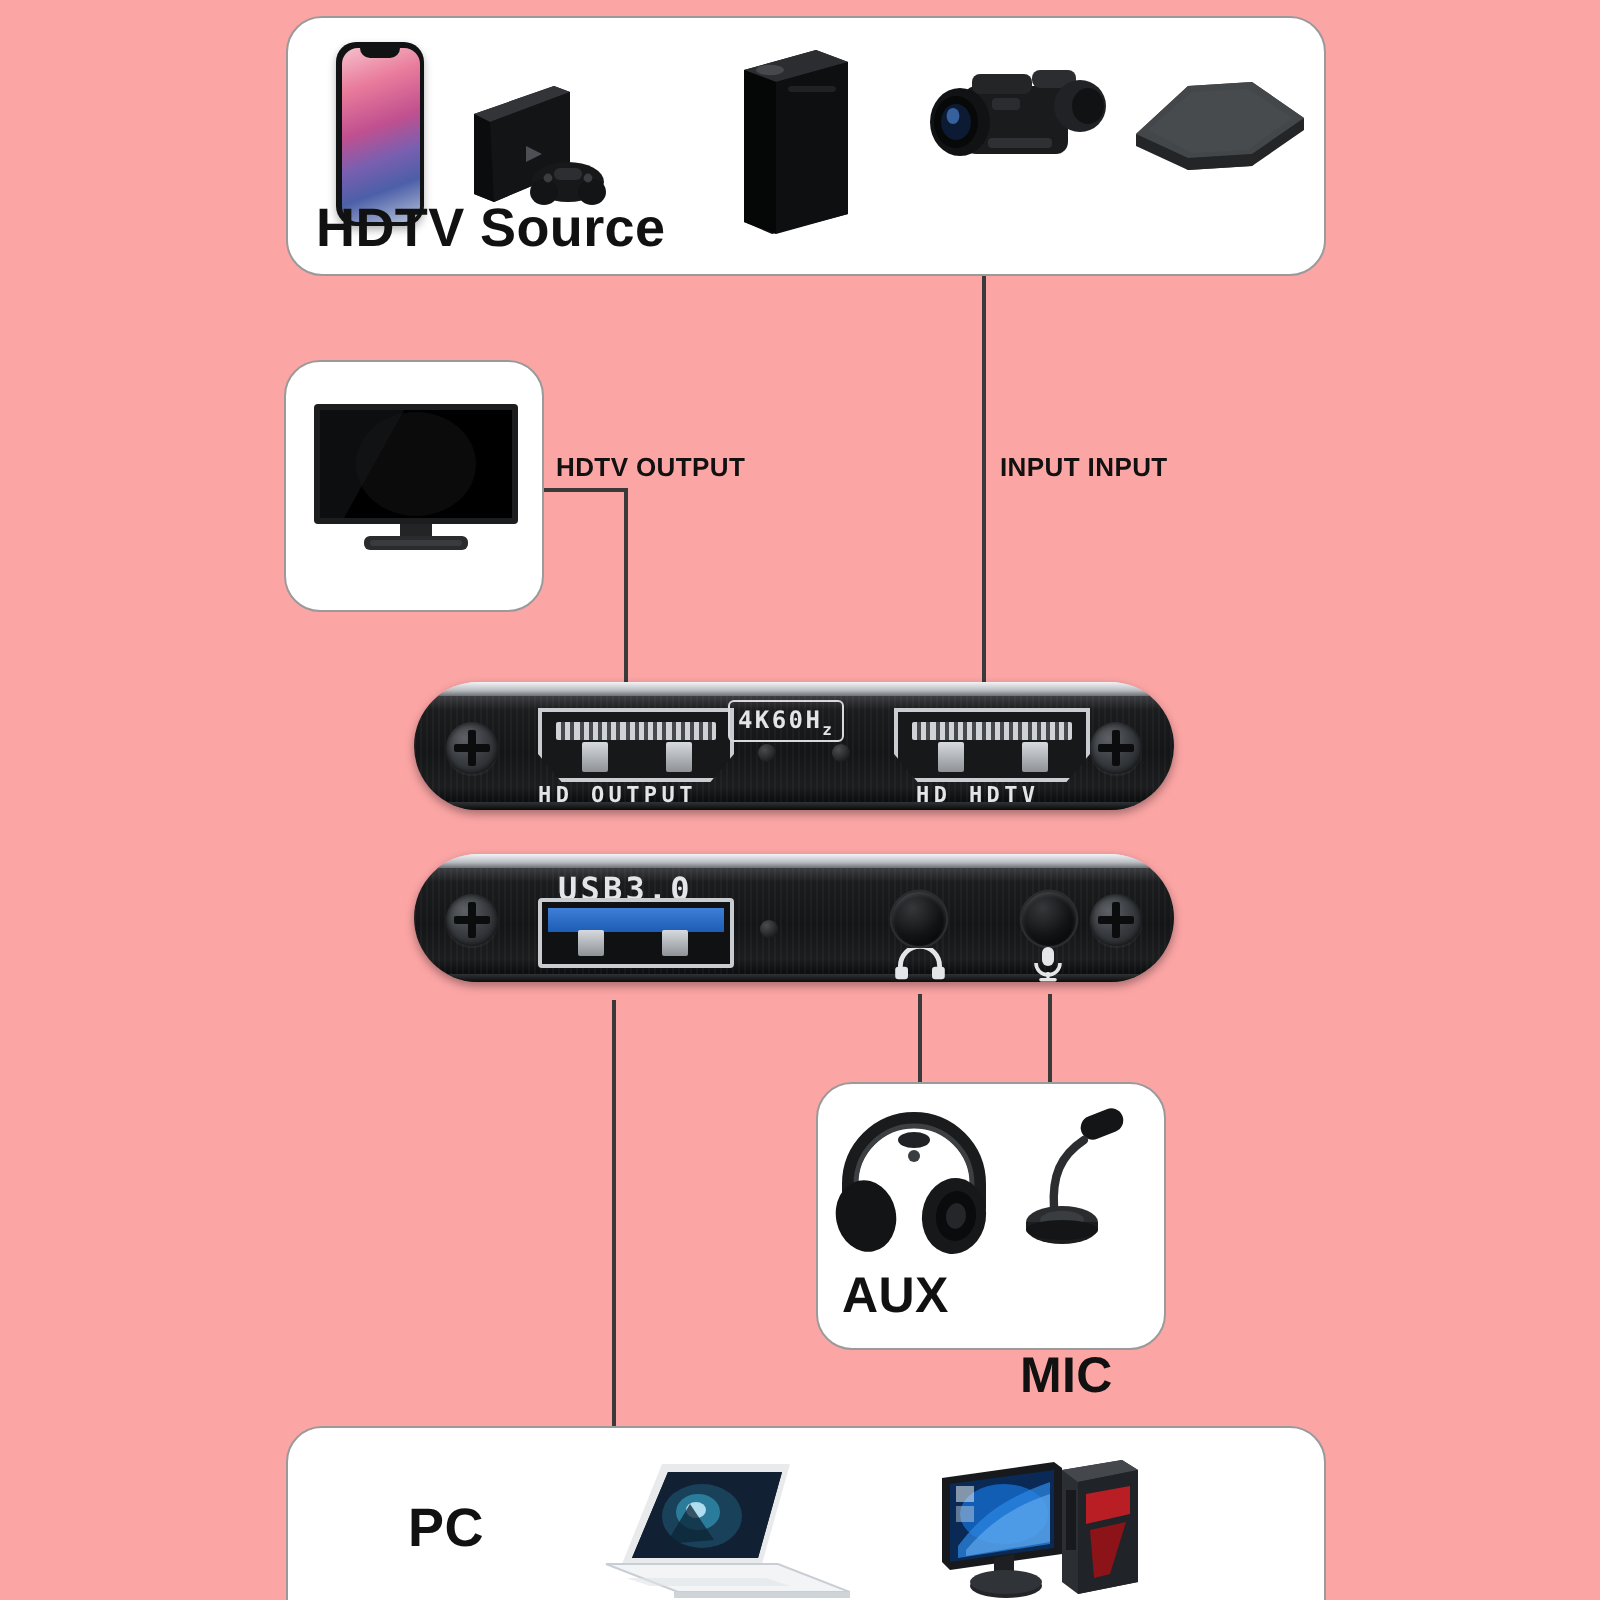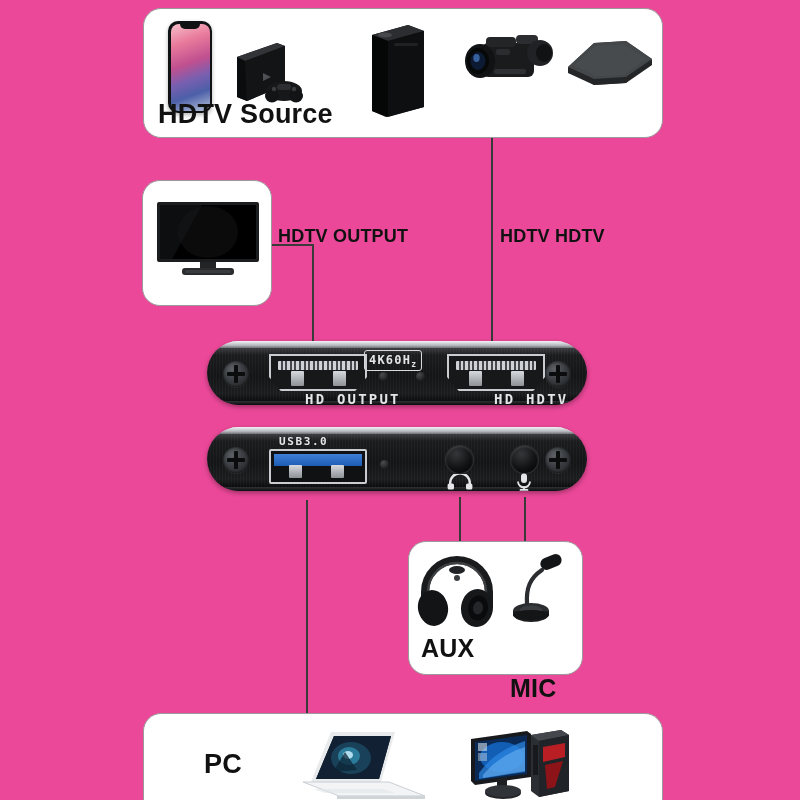--- a/index.html
+++ b/index.html
@@ -4,21 +4,21 @@
 <style>
   html, body {
     margin: 0;
     padding: 0;
     background: #ffffff;
   }
   #root {
     position: relative;
     width: 800px;
     height: 800px;
-    background: #ec4899;
+    background: #fca5a5;
     font-family: "Liberation Sans", sans-serif;
     overflow: hidden;
   }
 
   
   .group-box {
     position: absolute;
     border: 1.6px solid #9a9a9a;
     border-radius: 18px;
     background: #ffffff;
@@ -34,21 +34,21 @@
   .conn.h { height: 1.6px; }
 
   
   .label {
     position: absolute;
     color: #111111;
     white-space: nowrap;
     letter-spacing: 0.2px;
   }
   .label-lg { font-size: 25px; font-weight: bold; }
-  .label-md { font-size: 18px; font-weight: bold; }
+  .label-md { font-size: 13px; font-weight: bold; }
   .label-xl { font-size: 27px; font-weight: bold; }
 
   
   .device {
     position: absolute;
     border-radius: 34px;
     background: linear-gradient(180deg,#cfd2d6 0%, #e9ebee 6%, #3b3d40 11%,
                 #1b1c1e 22%, #141517 55%, #1b1d1f 82%, #0c0d0e 93%, #2a2c2e 100%);
     box-shadow: 0 2px 5px rgba(0,0,0,.35);
     overflow: hidden;
@@ -156,22 +156,22 @@
   }
 
   
   .silk {
     position: absolute;
     color: #e3e5e8;
     font-family: "DejaVu Sans Mono", monospace;
     font-weight: bold;
     white-space: nowrap;
   }
-  .silk-port { font-size: 14px; letter-spacing: 2.2px; margin-left: 36px; }
-  .silk-usb  { font-size: 11px; letter-spacing: 1.6px; }
+  .silk-port { font-size: 11px; letter-spacing: 2.2px; }
+  .silk-usb  { font-size: 16px; letter-spacing: 1.6px; }
   .silk-4k {
     font-size: 12px;
     letter-spacing: 1.2px;
     border: 1.6px solid #d8dadd;
     border-radius: 3px;
     padding: 1.5px 4px 1px 4px;
   }
   .silk-4k sub { font-size: 8px; }
 
   
@@ -329,21 +329,21 @@
         <polygon points="4,4 46,4 16,58 4,58" fill="#18191b" opacity=".55"></polygon>
         <rect x="44" y="61" width="16" height="7" fill="#232426"></rect>
         <rect x="26" y="67" width="52" height="7" rx="3" fill="#2a2b2d"></rect>
         <rect x="29" y="69" width="46" height="3" rx="1.5" fill="#3a3b3e"></rect>
       </svg>
     </div>
   </div>
 
   <div class="label label-md" style="left:278px; top:226px;">HDTV OUTPUT</div>
 
-  <div class="label label-md" style="left:500px; top:226px;">HDTV HDTV</div>
+  <div class="label label-md" style="left:500px; top:226px;">INPUT INPUT</div>
 
   <div class="device" style="left:207px; top:341px; width:380px; height:64px;">
     <div class="sheen"></div>
     <div class="brush"></div>
     <div class="sheen-bot"></div>
 
     <div class="screw" style="left:16px; top:20px;"></div>
     <div class="screw" style="right:16px; top:20px;"></div>
 
     <div class="hdmi" style="left:62px; top:13px;">

